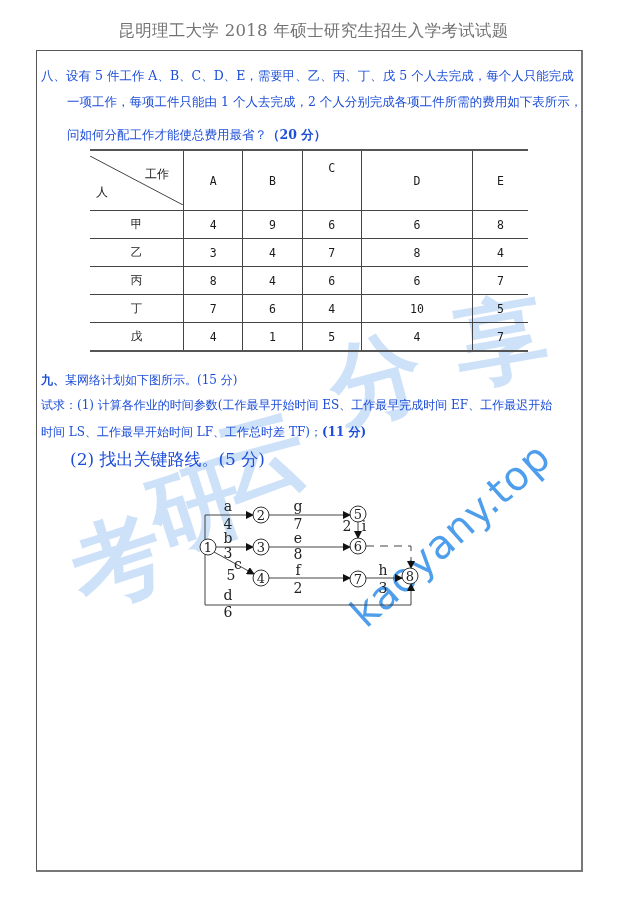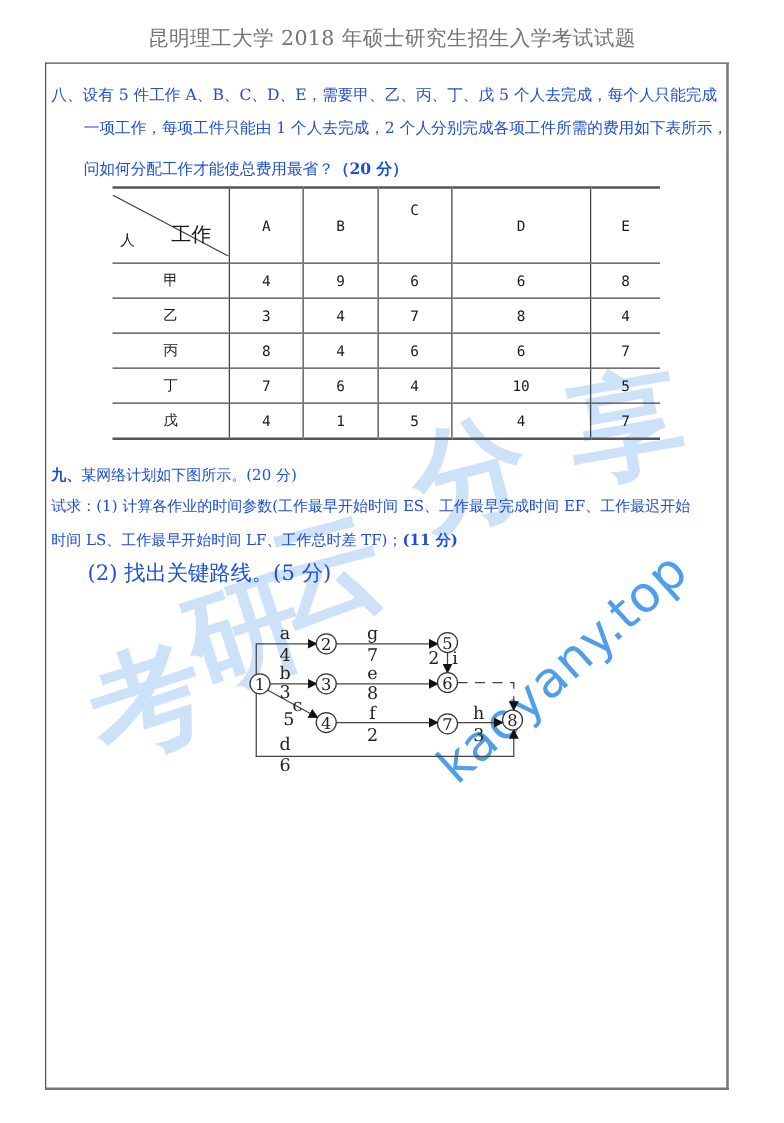--- a/index.html
+++ b/index.html
@@ -14,21 +14,21 @@
   .bold { font-weight: bold; }
   table.cost { position: absolute; left: 90px; top: 149px; width: 438px;
                border-collapse: collapse; font-size: 11.5px; }
   table.cost td { border-left: 1px solid #444; border-top: 1px solid #444; text-align: center;
                   padding: 0; height: 27px; font-family: "DejaVu Sans Mono", "Liberation Mono", monospace; }
   table.cost tr td:first-child { border-left: none; font-family: "DejaVu Serif", serif; }
   table.cost tr:first-child td { border-top: 2px solid #555; height: 49px; }
   table.cost tr:last-child td { border-bottom: 2px solid #555; }
   .corner { position: relative; width: 93px; height: 49px; }
   .corner svg { position: absolute; left: 0; top: 0; }
-  .corner .c-top { position: absolute; right: 14px; top: 22px; font-size: 16px; margin-left: 24px; }
+  .corner .c-top { position: absolute; right: 14px; top: 10px; font-size: 12px; margin-left: 24px; }
   .corner .c-bot { position: absolute; left: 6px; bottom: 4px; font-size: 12px; }
   .hdr-c { vertical-align: top; padding-top: 10px !important; }
   .net { position: absolute; left: 0; top: 0; }
   .net text { font-family: "DejaVu Serif", "Liberation Serif", serif; fill: #222; }
   .wm { position: absolute; color: #c5dcf8; font-family: "DejaVu Serif", serif; font-size: 92px;
         font-weight: bold; opacity: 0.85; pointer-events: none; transform-origin: center; }
   .wm-url { position: absolute; color: #3b94ea; font-family: "DejaVu Sans", sans-serif;
             font-size: 40px; letter-spacing: 1px; transform: rotate(-42deg); transform-origin: left bottom;
             left: 372px; top: 590px; pointer-events: none; opacity: 0.9; }
 </style>
@@ -111,21 +111,21 @@
     <td>4</td>
     <td>1</td>
     <td>5</td>
     <td>4</td>
     <td>7</td>
   </tr>
 </tbody>
   </table>
 
 <div class="q" style="left:41px; top:373px; font-size:12px;">
-  <span class="bold">九、</span><span>某网络计划如下图所示。(20 分)</span>
+  <span class="bold">九、</span><span>某网络计划如下图所示。(15 分)</span>
 </div>
 <div class="q" style="left:41px; top:398px; font-size:12px;text-align:right;">试求：(1) 计算各作业的时间参数(工作最早开始时间 ES、工作最早完成时间 EF、工作最迟开始</div>
 <div class="q" style="left:41px; top:425px; font-size:12px;">
   <span>时间 LS、工作最早开始时间 LF、工作总时差 TF)；</span><span class="bold">(11 分)</span>
 </div>
 <div class="q" style="left:70px; top:452px; font-size:17px;">(2) 找出关键路线。(5 分)</div>
 
 <svg class="net" width="627" height="898">
   <defs>
     <marker id="arr" markerWidth="8" markerHeight="8" refX="7" refY="4" orient="auto" markerUnits="userSpaceOnUse">

